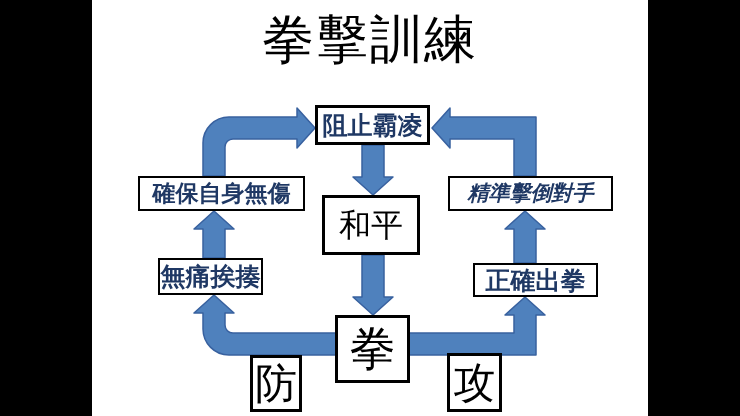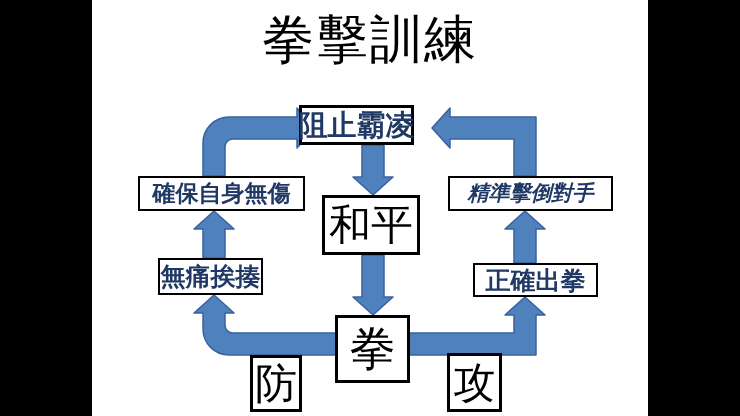--- a/index.html
+++ b/index.html
@@ -33,22 +33,22 @@
   }
   .node{
     position:absolute;box-sizing:border-box;
     background:var(--slide-bg);border:2px solid #000;
     display:flex;align-items:center;justify-content:center;
     white-space:nowrap;line-height:1;
   }
   .node.blue{color:var(--node-text-blue);font-weight:bold;}
   .node.black{color:var(--text-black);}
   .node.thick{border-width:3px;}
-  #node-stop-bullying {left:207px;top:105px;width:115px;height:40px;font-size:29px;}
-  #node-peace         {left:230px;top:195px;width:98px; height:60px;font-size:42px;}
+  #node-stop-bullying {left:223px;top:105px;width:115px;height:40px;font-size:25px;}
+  #node-peace         {left:230px;top:195px;width:98px; height:60px;font-size:32px;}
   #node-ensure-unhurt {left:46px; top:176px;width:167px;height:35px;font-size:23px;}
   #node-painless      {left:66px; top:258px;width:105px;height:37px;font-size:25px;}
   #node-precise       {left:356px;top:176px;width:165px;height:35px;font-size:21px;font-style:italic;}
   #node-correct-punch {left:381px;top:263px;width:125px;height:34px;font-size:25px;}
   #node-fist          {left:243px;top:315px;width:75px; height:68px;font-size:46px;}
   #node-defense       {left:158px;top:355px;width:52px; height:57px;font-size:42px;}
   #node-attack        {left:355px;top:353px;width:55px; height:59px;font-size:42px;}
 </style>
 </head>
 <body>

